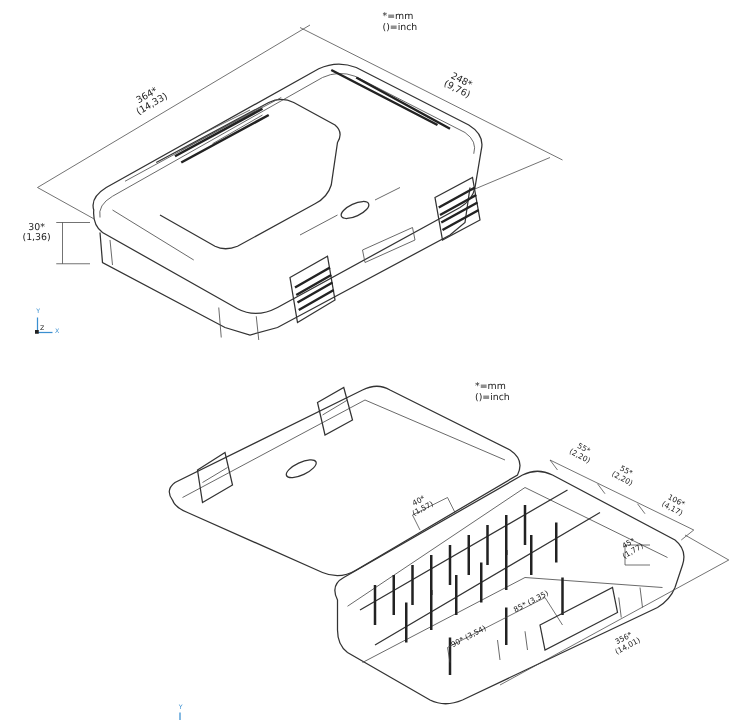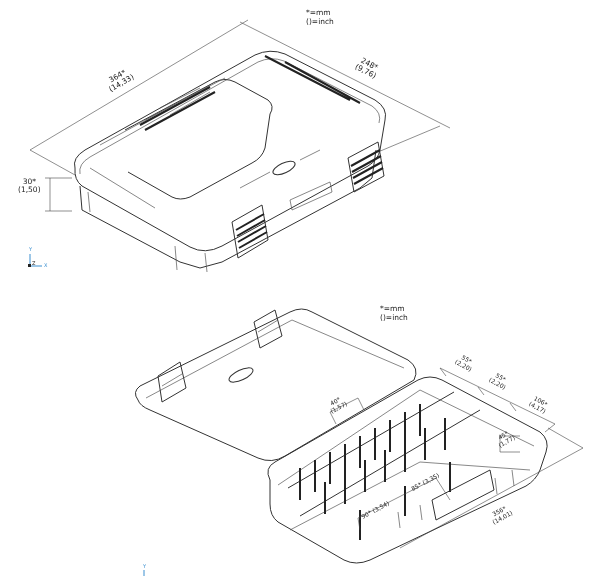--- a/index.html
+++ b/index.html
@@ -119,21 +119,21 @@
   <span>(14,33)</span>
 </div>
 
 <div class="lbl" style="left:356px;top:60px;transform:rotate(27deg);">
   <span>248*</span>
   <span>(9,76)</span>
 </div>
 
 <div class="lbl" style="left:18px;top:178px;">
   <span>30*</span>
-  <span>(1,50)</span>
+  <span>(1,36)</span>
 </div>
 
 <div class="axis-txt" style="left:29px;top:246px;">Y</div>
 <div class="axis-txt" style="left:32px;top:260px;color:#222;">Z</div>
 <div class="axis-txt" style="left:44px;top:262px;">X</div>
 
 <div class="legend" style="left:380px;top:304px;">
   <div>*=mm</div>
   <div>()=inch</div>
 </div>

